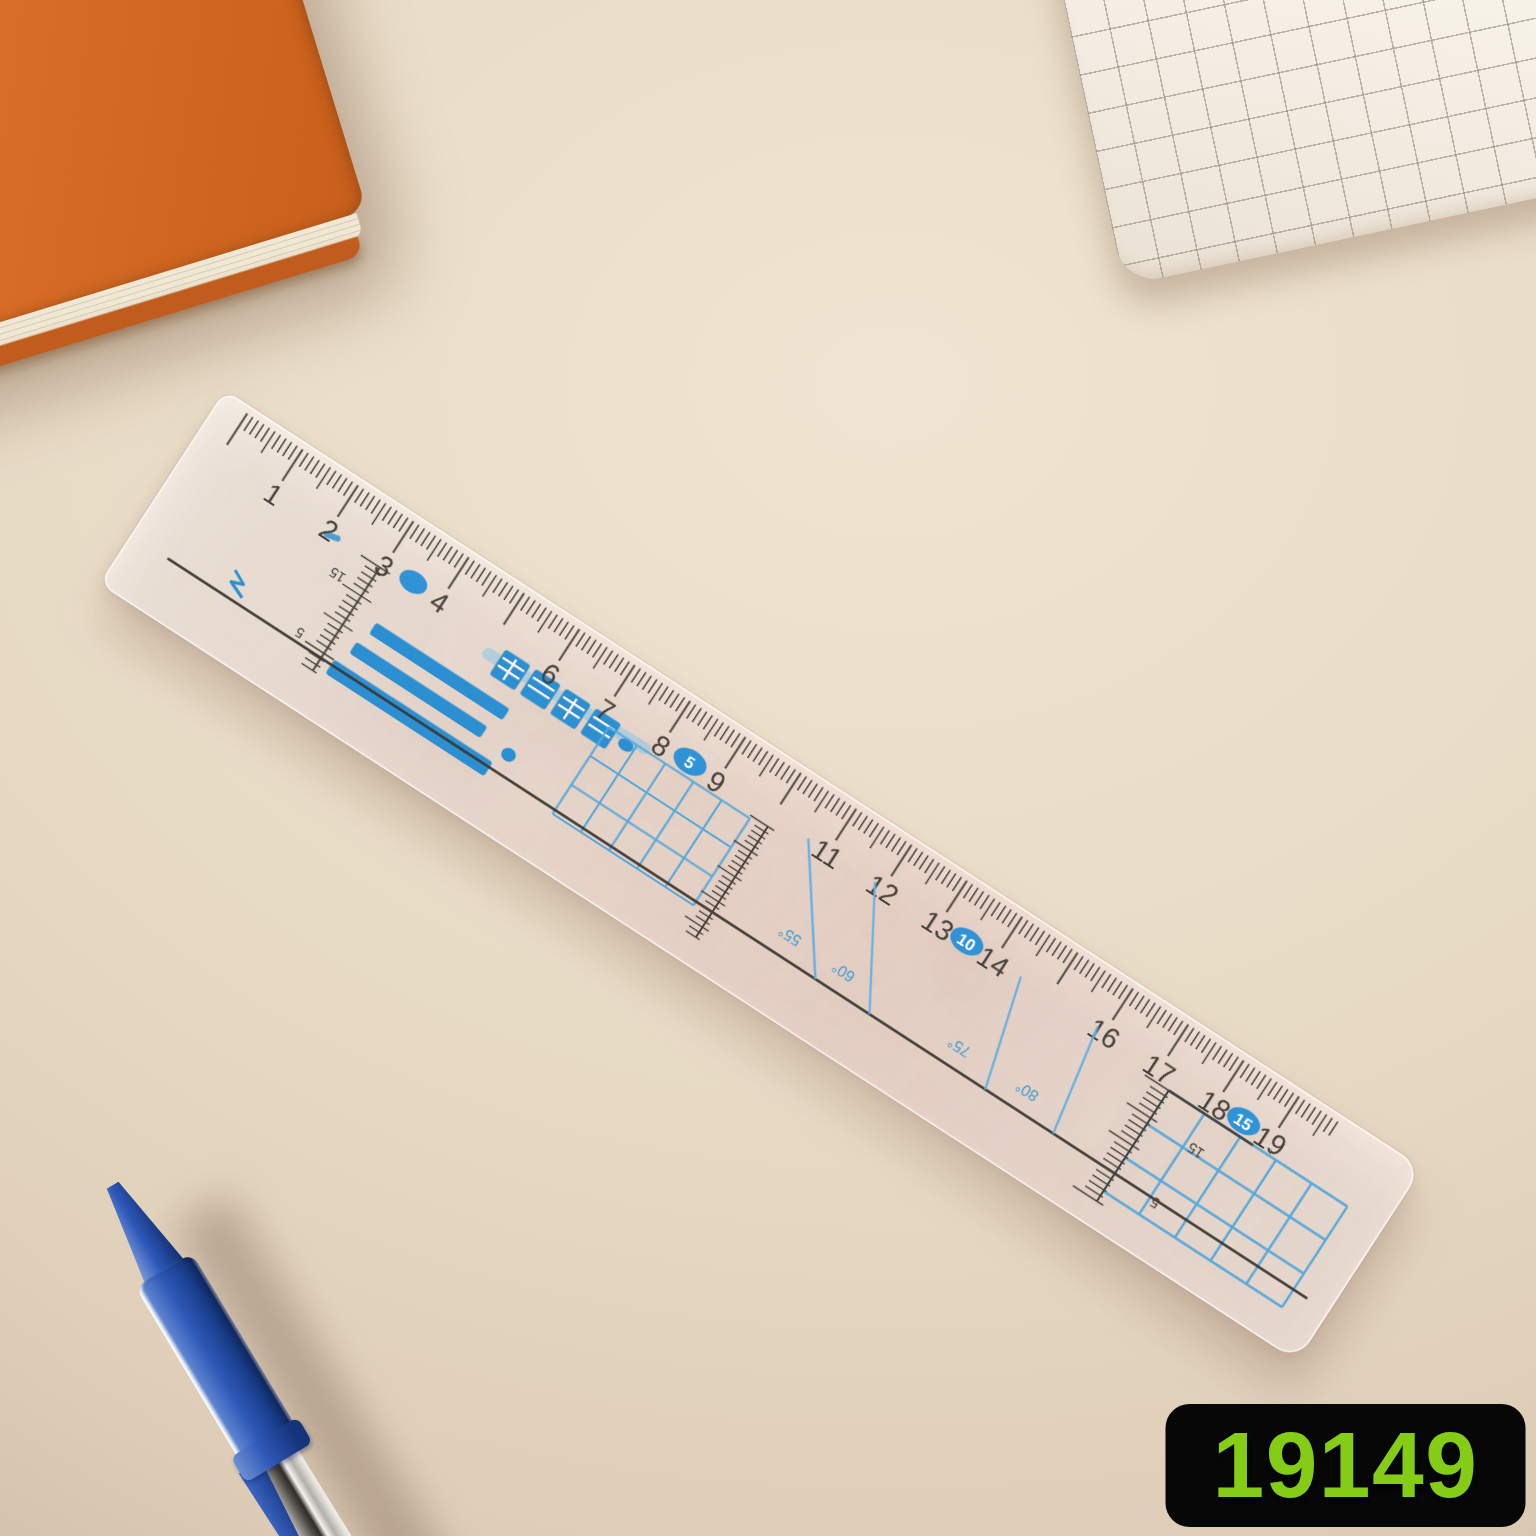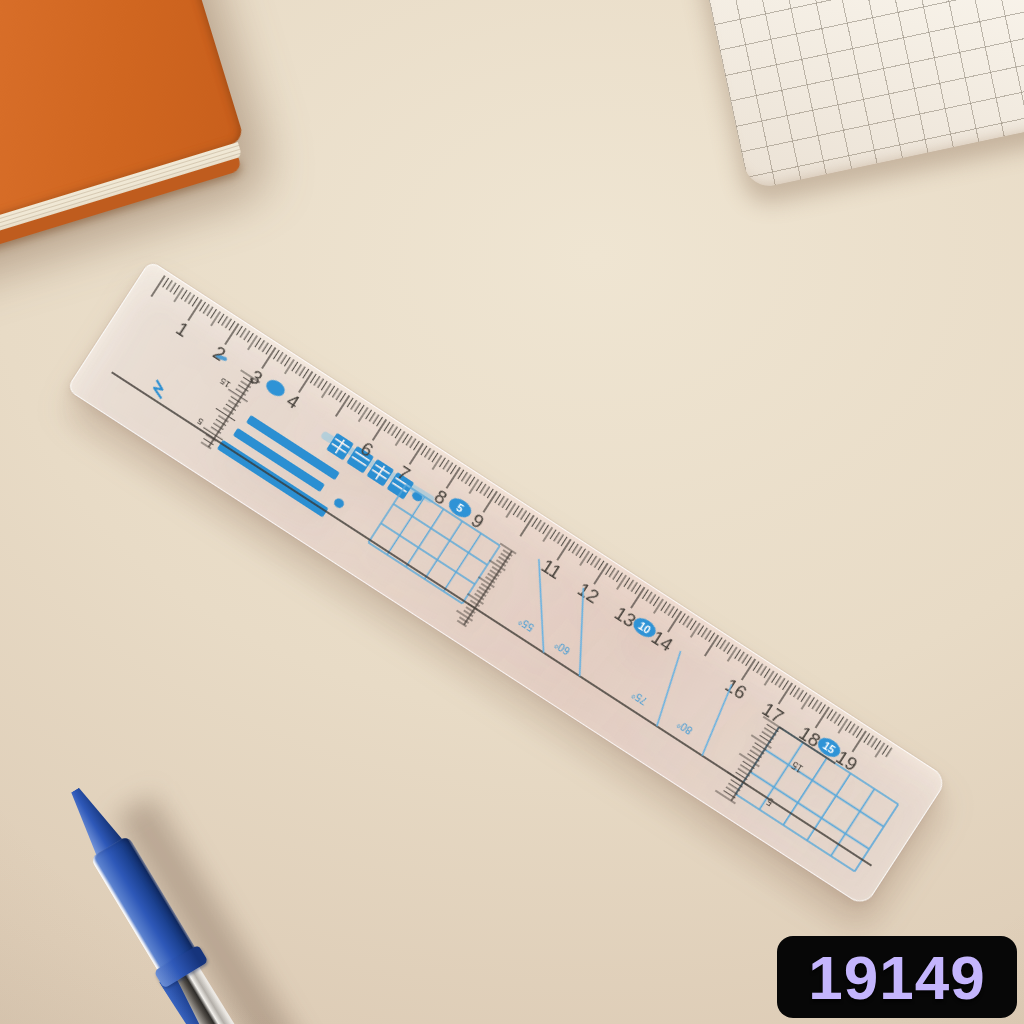--- a/index.html
+++ b/index.html
@@ -101,21 +101,21 @@
       #2e2c29 47%, #f5f3ef 57%, #b3afa9 70%, #e9e6e1 86%, rgba(255,255,255,.9) 100%);
   }
 
   
   .badge{
     position:absolute;left:777px;top:936px;width:240px;height:82px;z-index:50;
     background:#070707;border-radius:16px;
     display:flex;align-items:center;justify-content:center;
   }
   .badge span{
-    color:#c4b5fd;font-size:62px;font-weight:bold;letter-spacing:1px;
+    color:#84cc16;font-size:62px;font-weight:bold;letter-spacing:1px;
     font-family:"Liberation Sans", sans-serif;
     text-shadow:0 3px 3px rgba(0,0,0,.55);
   }
 </style>
 </head>
 <body>
 
 <div id="scene">
 
   <div class="notebook">

